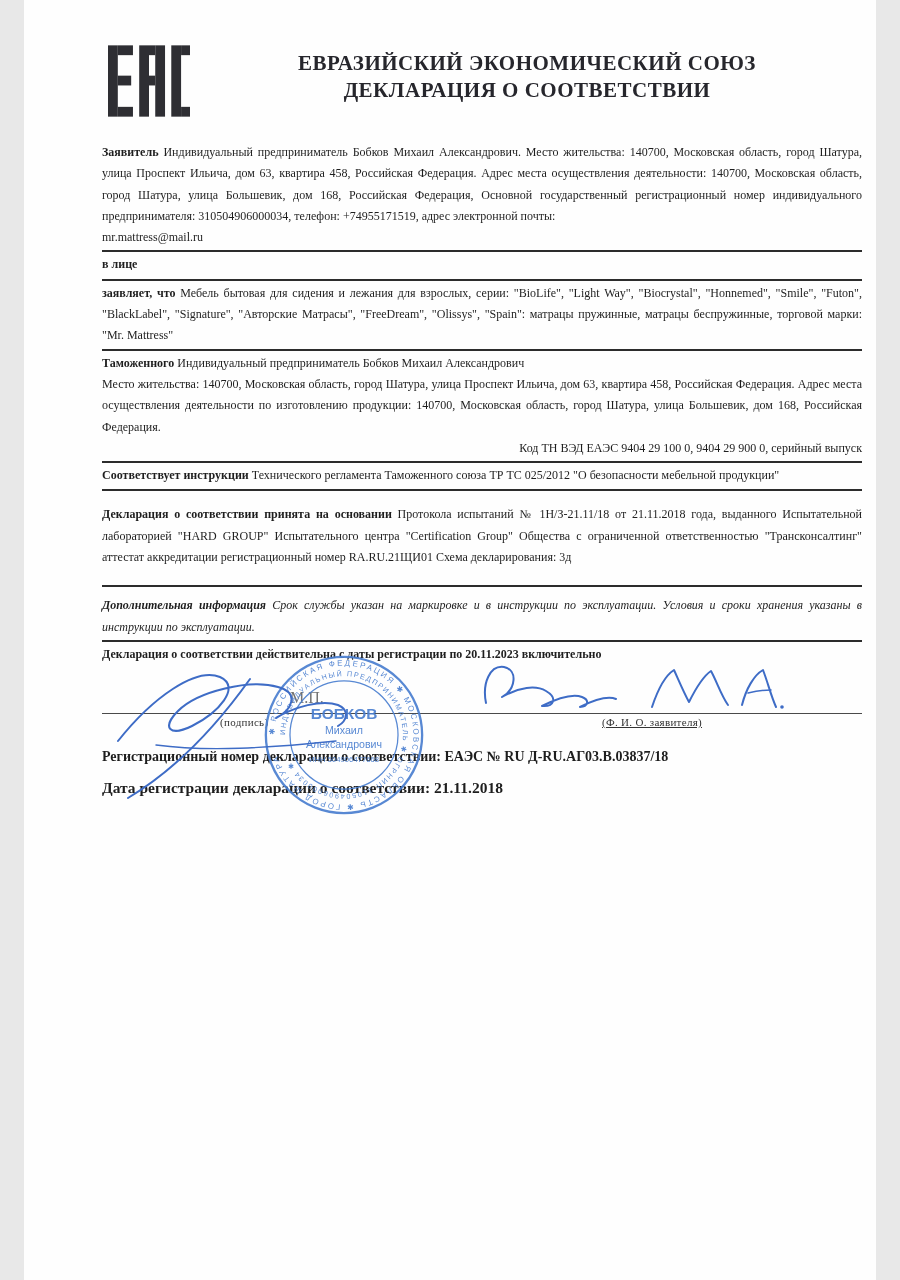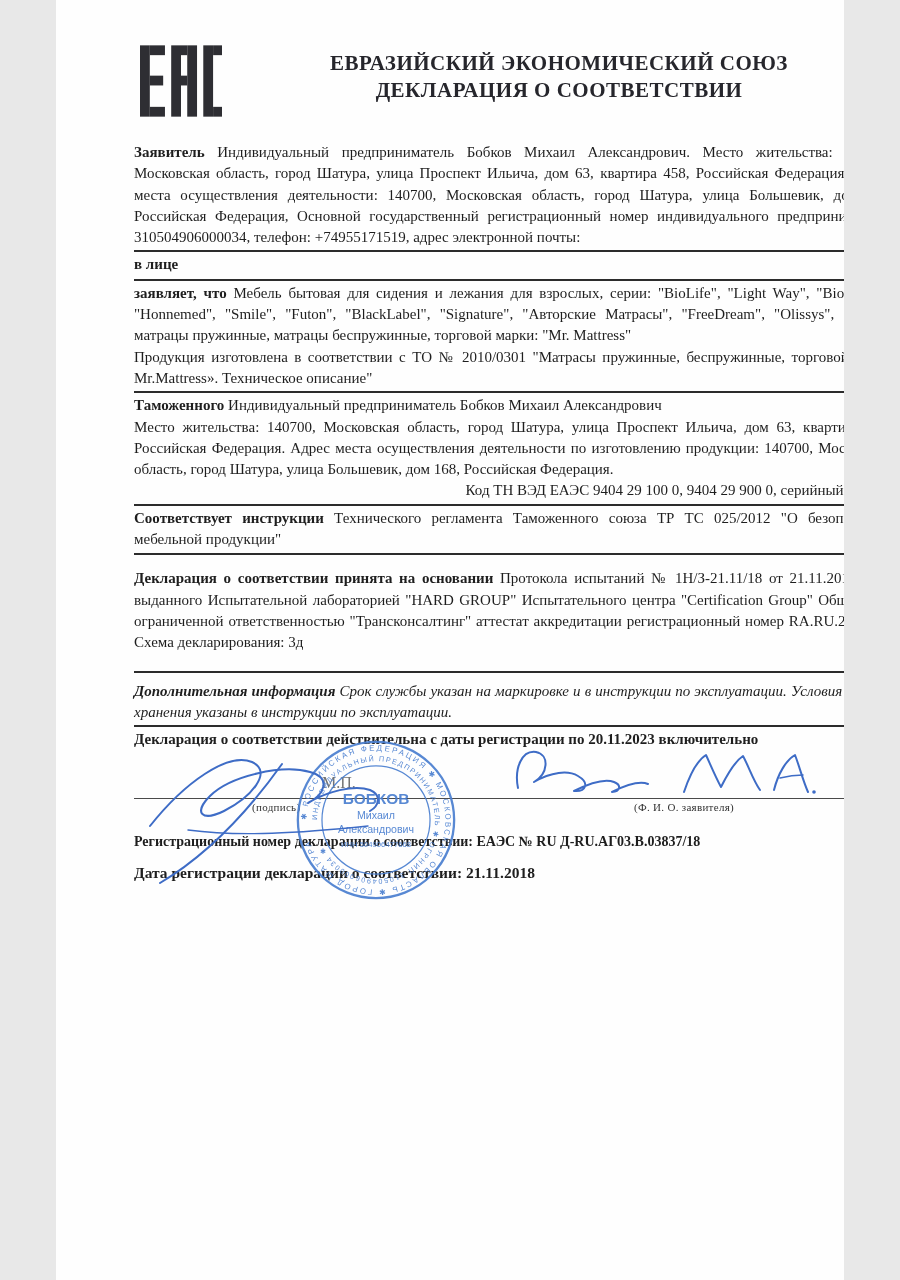--- a/index.html
+++ b/index.html
@@ -1,18 +1,18 @@
 <!DOCTYPE html>
 <html><head>
 <meta charset="utf-8">
 <style>
   html,body{margin:0;padding:0;background:#e8e8e8;}
   .page{
     position:relative;
-    width:788px;height:1280px;
+    width:852px;height:1280px;
     margin:0 auto;
     background:#fefefe;
     font-family:"Liberation Serif","DejaVu Serif",serif;
     color:#1e1e1e;
     overflow:hidden;
     box-sizing:border-box;
   }
   .content{
     position:absolute;
     left:78px; top:42px;
@@ -27,40 +27,40 @@
     position:absolute;left:90px;right:0;top:8px;
     text-align:center;
     font-weight:bold;
     font-size:21px;
     letter-spacing:.5px;
     color:#26262c;
     line-height:27px;
   }
   
   .sec{
-    font-size:15px;
+    font-size:12px;
     line-height:21.3px;
     text-align:justify;
   }
   .lbl{font-weight:bold;}
   .rule-b{border-bottom:2px solid #2c2c2c;}
   .block{display:block;}
   .inperson{font-weight:bold;padding:2px 0 3px 0;}
   .gap12{margin-top:13px;}
   .gap8{margin-top:8px;}
   .validity{font-weight:bold;padding-top:2px;}
   
   .sigzone{position:relative;height:62px;margin-top:2px;}
   .sigline{position:absolute;left:0;right:0;top:46px;border-top:1.3px solid #4a4a4a;}
   .siglabel{
     position:absolute;top:49px;
     font-size:11px;color:#333;letter-spacing:.3px;
   }
   .lab-sign{left:118px;}
-  .lab-fio{left:500px;}
+  .lab-fio{left:500px;text-decoration:underline;}
   .mp{position:absolute;left:188px;top:22px;font-size:16px;color:#737373;}
   .sig-left{position:absolute;left:-4px;top:-18px;z-index:3;pointer-events:none;}
   .sig-right{position:absolute;left:372px;top:-12px;z-index:3;pointer-events:none;}
   .stamp{position:absolute;left:160px;top:-14px;z-index:2;opacity:.92;pointer-events:none;}
   .regline{font-weight:bold;font-size:14px;margin-top:20px;}
   .regline2{font-weight:bold;font-size:15.5px;margin-top:14px;}
   .stamp text{font-family:"Liberation Sans","DejaVu Sans",sans-serif;}
   .sigpath{fill:none;stroke-linecap:round;stroke-linejoin:round;}
 </style>
 </head>
@@ -90,32 +90,32 @@
       </svg>
       <div class="titles">
         <div>ЕВРАЗИЙСКИЙ ЭКОНОМИЧЕСКИЙ СОЮЗ</div>
         <div>ДЕКЛАРАЦИЯ О СООТВЕТСТВИИ</div>
       </div>
     </div>
 
     <div class="sec rule-b" style="padding-bottom:2px;">
       <span class="lbl">Заявитель</span>
       <span>Индивидуальный предприниматель Бобков Михаил Александрович. Место жительства: 140700, Московская область, город Шатура, улица Проспект Ильича, дом 63, квартира 458, Российская Федерация. Адрес места осуществления деятельности: 140700, Московская область, город Шатура, улица Большевик, дом 168, Российская Федерация, Основной государственный регистрационный номер индивидуального предпринимателя: 310504906000034, телефон: +74955171519, адрес электронной почты:</span>
+      <span class="block" style="text-align:left;">mr.mattress@mail.ru</span>
     </div>
 
     <div class="sec rule-b inperson">
       <span>в лице</span>
     </div>
 
     <div class="sec rule-b" style="padding:2px 0 2px 0;">
       <div>
         <span class="lbl">заявляет, что</span>
         <span>Мебель бытовая для сидения и лежания для взрослых, серии: "BioLife", "Light Way", "Biocrystal", "Honnemed", "Smile", "Futon", "BlackLabel", "Signature", "Авторские Матрасы", "FreeDream", "Olissys", "Spain": матрацы пружинные, матрацы беспружинные, торговой марки: "Mr. Mattress"</span>
       </div>
-      <div>Продукция изготовлена в соответствии с ТО № 2010/0301 "Матрасы пружинные, беспружинные, торговой марки Mr.Mattress». Техническое описание"</div>
     </div>
 
     <div class="sec rule-b" style="padding:2px 0 2px 0;">
       <div>
         <span class="lbl">Таможенного</span>
         <span>Индивидуальный предприниматель Бобков Михаил Александрович</span>
       </div>
       <div>Место жительства: 140700, Московская область, город Шатура, улица Проспект Ильича, дом 63, квартира 458, Российская Федерация. Адрес места осуществления деятельности по изготовлению продукции: 140700, Московская область, город Шатура, улица Большевик, дом 168, Российская Федерация.</div>
       <div style="text-align:right;">Код ТН ВЭД ЕАЭС 9404 29 100 0, 9404 29 900 0, серийный выпуск</div>
     </div>

